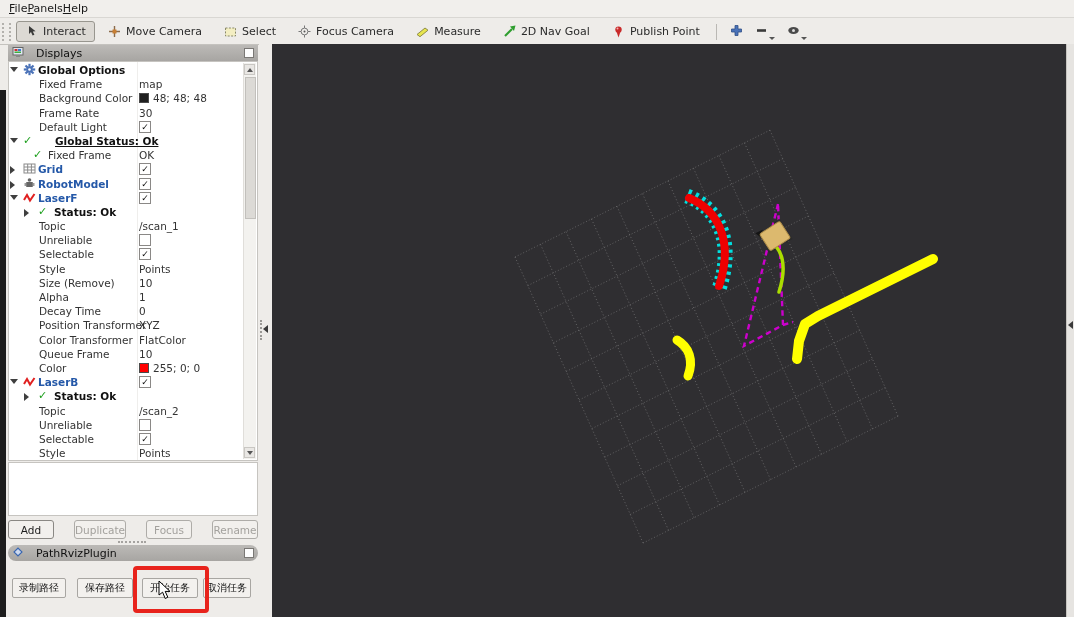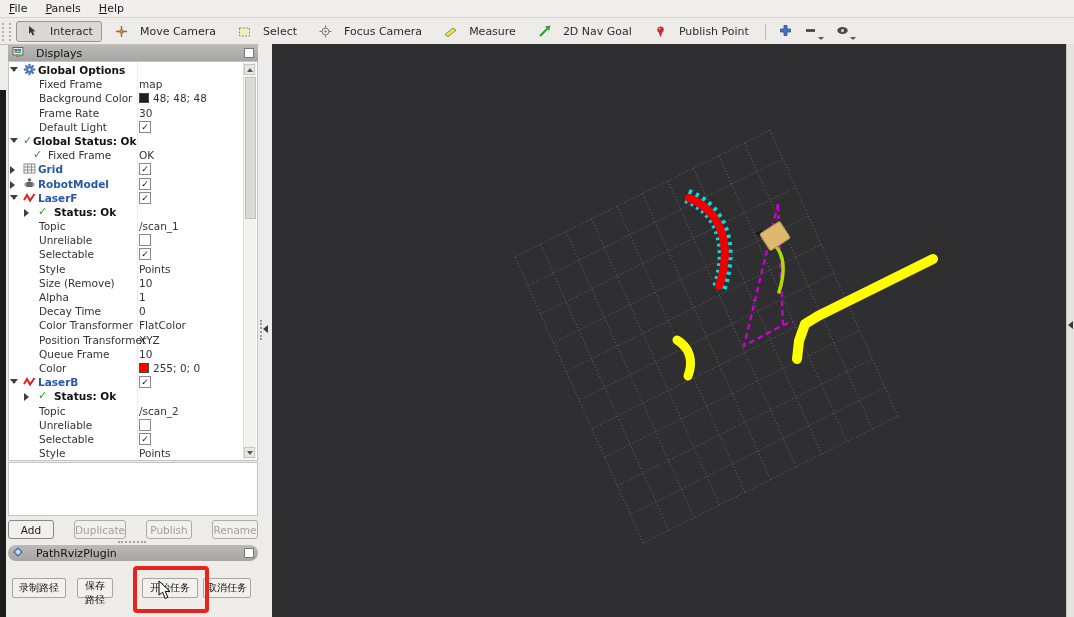--- a/index.html
+++ b/index.html
@@ -1,31 +1,31 @@
 <!DOCTYPE html>
 <html><head>
 <meta charset="utf-8">
 <style>
   html,body{margin:0;padding:0;}
   body{width:1074px;height:617px;position:relative;overflow:hidden;
        font-family:"DejaVu Sans","Liberation Sans",sans-serif;background:#eeece9;}
 
   
   .menubar{position:absolute;left:0;top:0;width:1074px;height:18px;background:#f1efec;
-           border-bottom:1px solid #d9d7d3;display:flex;align-items:center;gap:18px;
+           border-bottom:1px solid #d9d7d3;display:flex;align-items:center;
            padding-left:9px;font-size:11px;color:#1a1a1a;box-sizing:border-box;}
   .menu-item{cursor:default;}
   .menu-item .u{text-decoration:underline;}
 
   
   .toolbar{position:absolute;left:0;top:19px;width:1074px;height:26px;background:#eeece9;
            border-bottom:1px solid #c4c2be;display:flex;align-items:center;font-size:11px;
            color:#2b2b2b;box-sizing:border-box;}
   .grip{width:5px;height:18px;margin:0 5px 0 2px;border-left:2px dotted #b3b1ad;border-right:2px dotted #b3b1ad;}
-  .tool{display:flex;align-items:center;gap:12px;padding:3px 8px;margin-right:4px;border:1px solid transparent;
+  .tool{display:flex;align-items:center;gap:5px;padding:3px 8px;margin-right:4px;border:1px solid transparent;
         border-radius:3px;background:transparent;font:inherit;color:inherit;white-space:nowrap;}
   .tool.selected{background:#dcd9d4;border-color:#98968f;}
   .tool svg{display:block;}
   .tbsep{width:1px;height:16px;background:#bab8b4;margin:0 7px 0 3px;}
   .tool-extra{display:flex;align-items:flex-end;padding:2px 6px;background:none;border:none;}
   .caret{width:0;height:0;border-left:3px solid transparent;border-right:3px solid transparent;
          border-top:3px solid #555;margin:0 0 0 1px;}
 
   .left-dark-strip{position:absolute;left:0;top:90px;width:6px;height:527px;background:#1d1d1d;}
 
@@ -247,21 +247,21 @@
       </div>
       <div class="row">
         <span class="label" style="left: 30px;">Default Light</span>
         <span class="value">
           <span class="cb">✓</span>
         </span>
       </div>
       <div class="row">
         <span class="expander exp-down" style="left: 1px;"></span>
         <span class="ricon checkmark" style="left: 14px;">✓</span>
-        <span class="label bold" style="left: 24px;">Global Status: Ok</span>
+        <span class="label bold" style="left: 46px; text-decoration: underline;">Global Status: Ok</span>
         <span class="value"></span>
       </div>
       <div class="row">
         <span class="ricon checkmark" style="left: 24px;">✓</span>
         <span class="label" style="left: 39px;">Fixed Frame</span>
         <span class="value">
           <span>OK</span>
         </span>
       </div>
       <div class="row">
@@ -348,29 +348,29 @@
           <span>1</span>
         </span>
       </div>
       <div class="row">
         <span class="label" style="left: 30px;">Decay Time</span>
         <span class="value">
           <span>0</span>
         </span>
       </div>
       <div class="row">
+        <span class="label" style="left: 30px;">Position Transformer</span>
+        <span class="value">
+          <span>XYZ</span>
+        </span>
+      </div>
+      <div class="row">
         <span class="label" style="left: 30px;">Color Transformer</span>
         <span class="value">
           <span>FlatColor</span>
-        </span>
-      </div>
-      <div class="row">
-        <span class="label" style="left: 30px;">Position Transformer</span>
-        <span class="value">
-          <span>XYZ</span>
         </span>
       </div>
       <div class="row">
         <span class="label" style="left: 30px;">Queue Frame</span>
         <span class="value">
           <span>10</span>
         </span>
       </div>
       <div class="row">
         <span class="label" style="left: 30px;">Color</span>
@@ -431,39 +431,39 @@
         <span class="sb-tri-down"></span>
       </div>
   </div>
 </div>
 
 <div class="help-pane"></div>
 
 <div class="disp-buttons" id="disp-buttons">
     <button class="btn primary">Add</button>
     <button class="btn disabled">Duplicate</button>
-    <button class="btn disabled">Publish</button>
+    <button class="btn disabled">Focus</button>
     <button class="btn disabled">Rename</button>
   </div>
 
 <div class="hsplit"></div>
 
 <div class="panel-header" style="top:545px;border-radius:8px;">
   <span>
     <svg width="12" height="12" viewBox="0 0 12 12">
         <rect x="3.2" y="3.2" width="5.6" height="5.6" transform="rotate(45 6 6)" fill="#cdd9ee" stroke="#3a66b0" stroke-width="1.2"></rect>
       </svg>
   </span>
   <span>PathRvizPlugin</span>
   <span class="float-btn"></span>
 </div>
 
 <div class="path-body" id="path-body">
     <button class="path-btn" style="left: 4px; width: 54px;">录制路径</button>
-    <button class="path-btn" style="left: 69px; width: 36px;">保存路径</button>
+    <button class="path-btn" style="left: 69px; width: 56px;">保存路径</button>
     <button class="path-btn" style="left: 134px; width: 56px;">开始任务</button>
     <button class="path-btn" style="left: 195px; width: 48px;">取消任务</button>
   </div>
 
 <div class="red-highlight"></div>
 
 <svg class="cursor" width="14" height="19" viewBox="0 0 14 19">
   <polygon points="1,0 1,14 4.6,11.2 7.2,17.5 9.8,16.2 7.2,10.4 12,10.4" fill="#fdfdfd" stroke="#000" stroke-width="1"></polygon>
 </svg>
 

